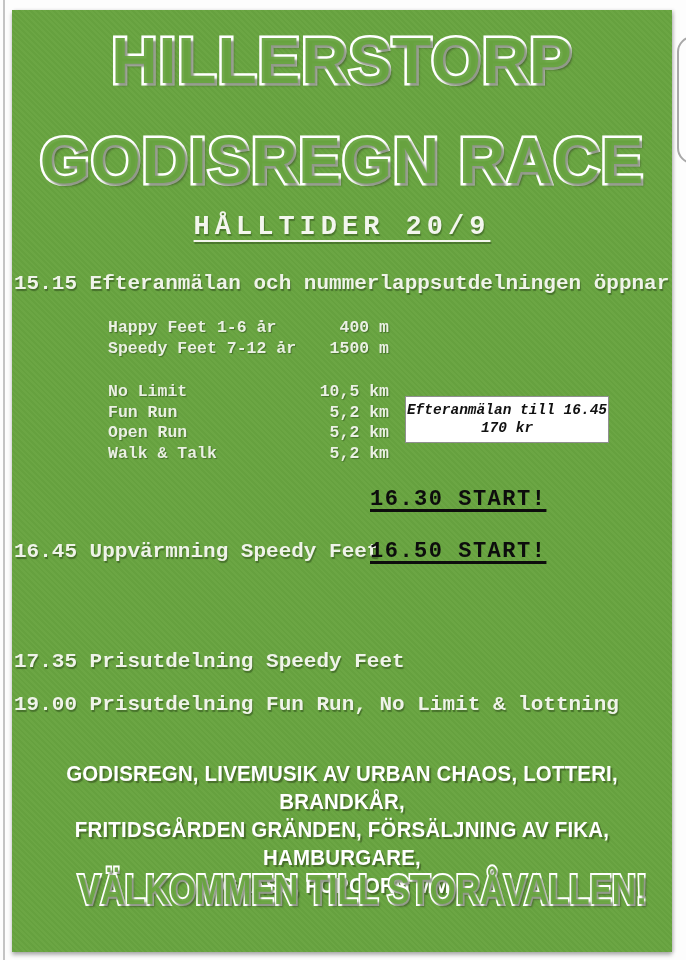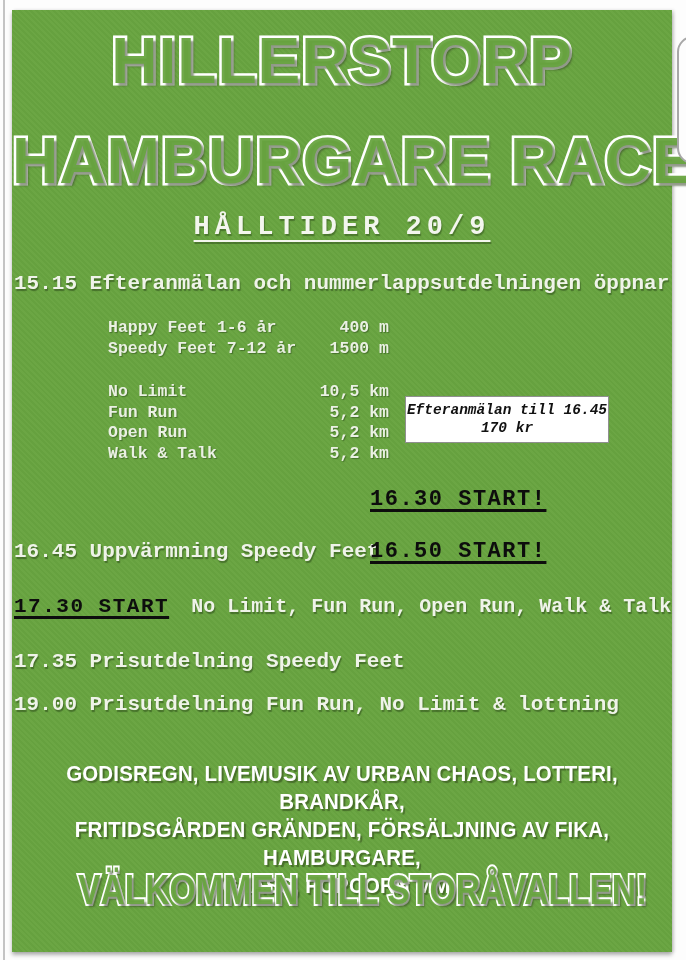--- a/index.html
+++ b/index.html
@@ -100,21 +100,21 @@
 </style>
 </head>
 <body>
 
 <div class="page">
   <div class="left-edge-line"></div>
 
   <div class="poster">
 
     <div class="outline-text title-line title-1">HILLERSTORP</div>
-    <div class="outline-text title-line title-2">HAMBURGARE RACE</div>
+    <div class="outline-text title-line title-2">GODISREGN RACE</div>
 
     <div class="subtitle">
       <span>HÅLLTIDER 20/9</span>
     </div>
 
     <div class="body-line intro-line">15.15 Efteranmälan och nummerlappsutdelningen öppnar</div>
 
     <div class="races">
       <div class="race-row">
         <span>Happy Feet 1-6 år</span>
@@ -148,24 +148,20 @@
       <div>170 kr</div>
     </div>
 
     <div class="body-line sched-1">
       <span class="start-hl start-abs">16.30 START!</span>
     </div>
     <div class="body-line sched-2">
       <span>16.45 Uppvärmning Speedy Feet</span>
       <span class="start-hl start-abs">16.50 START!</span>
     </div>
-    <div class="body-line sched-3">
-      <span class="start-hl">17.30 START</span>
-      <span>No Limit, Fun Run, Open Run, Walk &amp; Talk</span>
-    </div>
     <div class="body-line sched-4">17.35 Prisutdelning Speedy Feet</div>
     <div class="body-line sched-5">19.00 Prisutdelning Fun Run, No Limit &amp; lottning</div>
 
     <div class="activities">
       <div>GODISREGN, LIVEMUSIK AV URBAN CHAOS, LOTTERI, BRANDKÅR,</div>
       <div>FRITIDSGÅRDEN GRÄNDEN, FÖRSÄLJNING AV FIKA, HAMBURGARE,</div>
       <div>GLASS, POPCORN MM..</div>
     </div>
 
     <div class="outline-text welcome-line">VÄLKOMMEN TILL STORÅVALLEN!</div>

